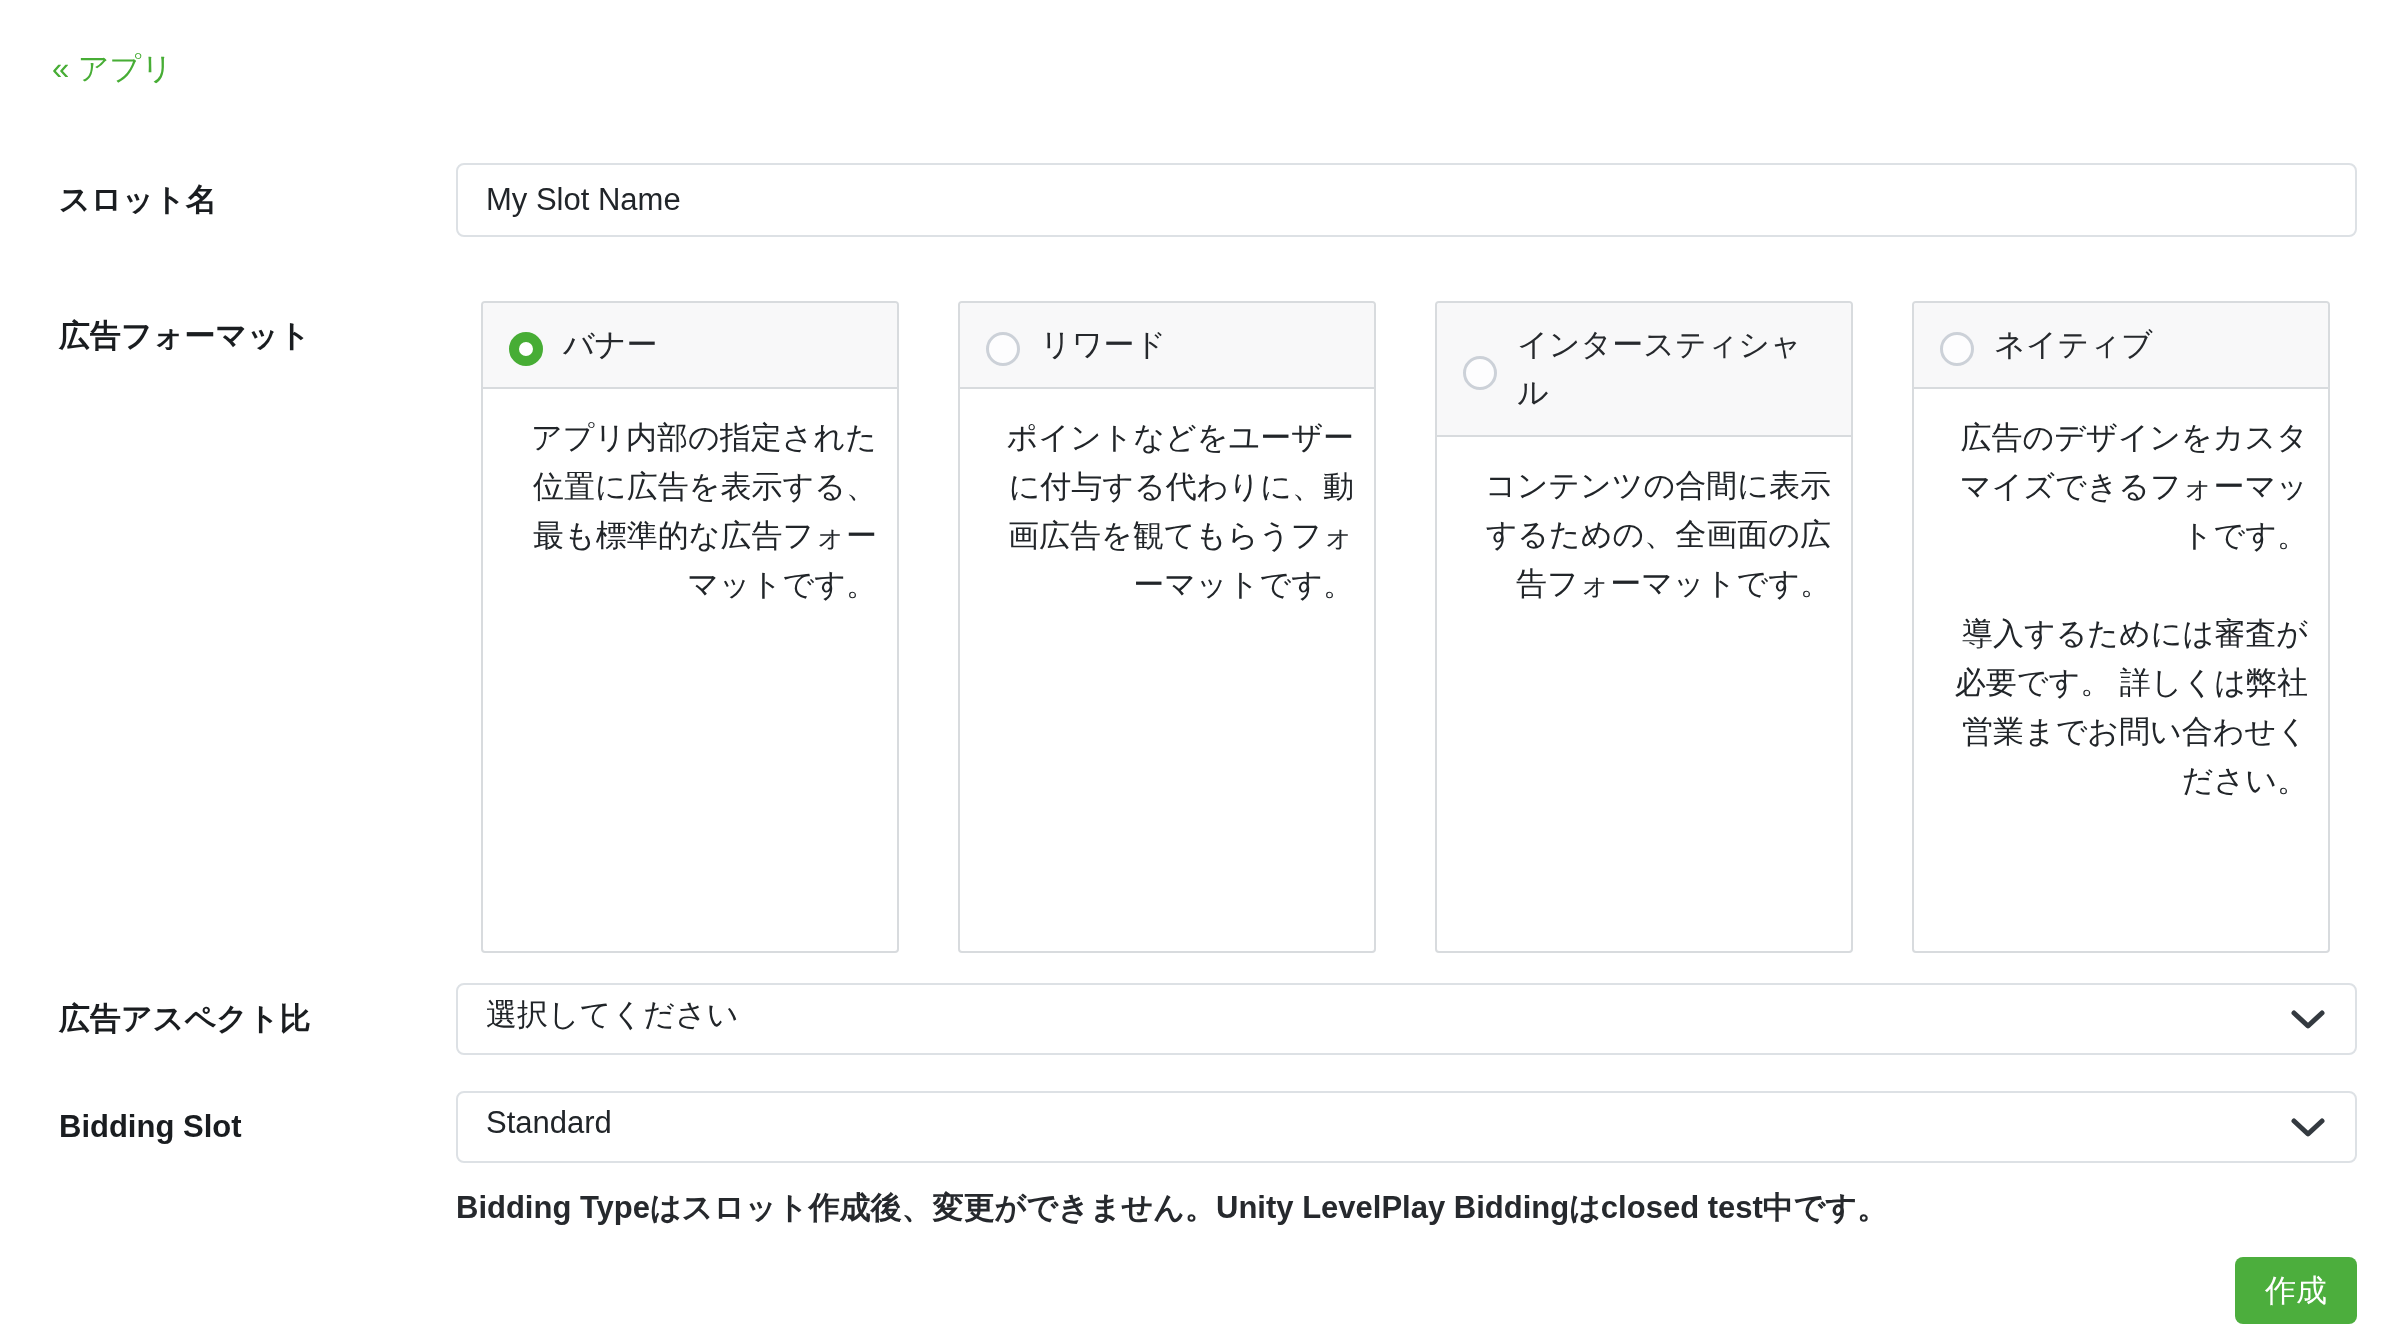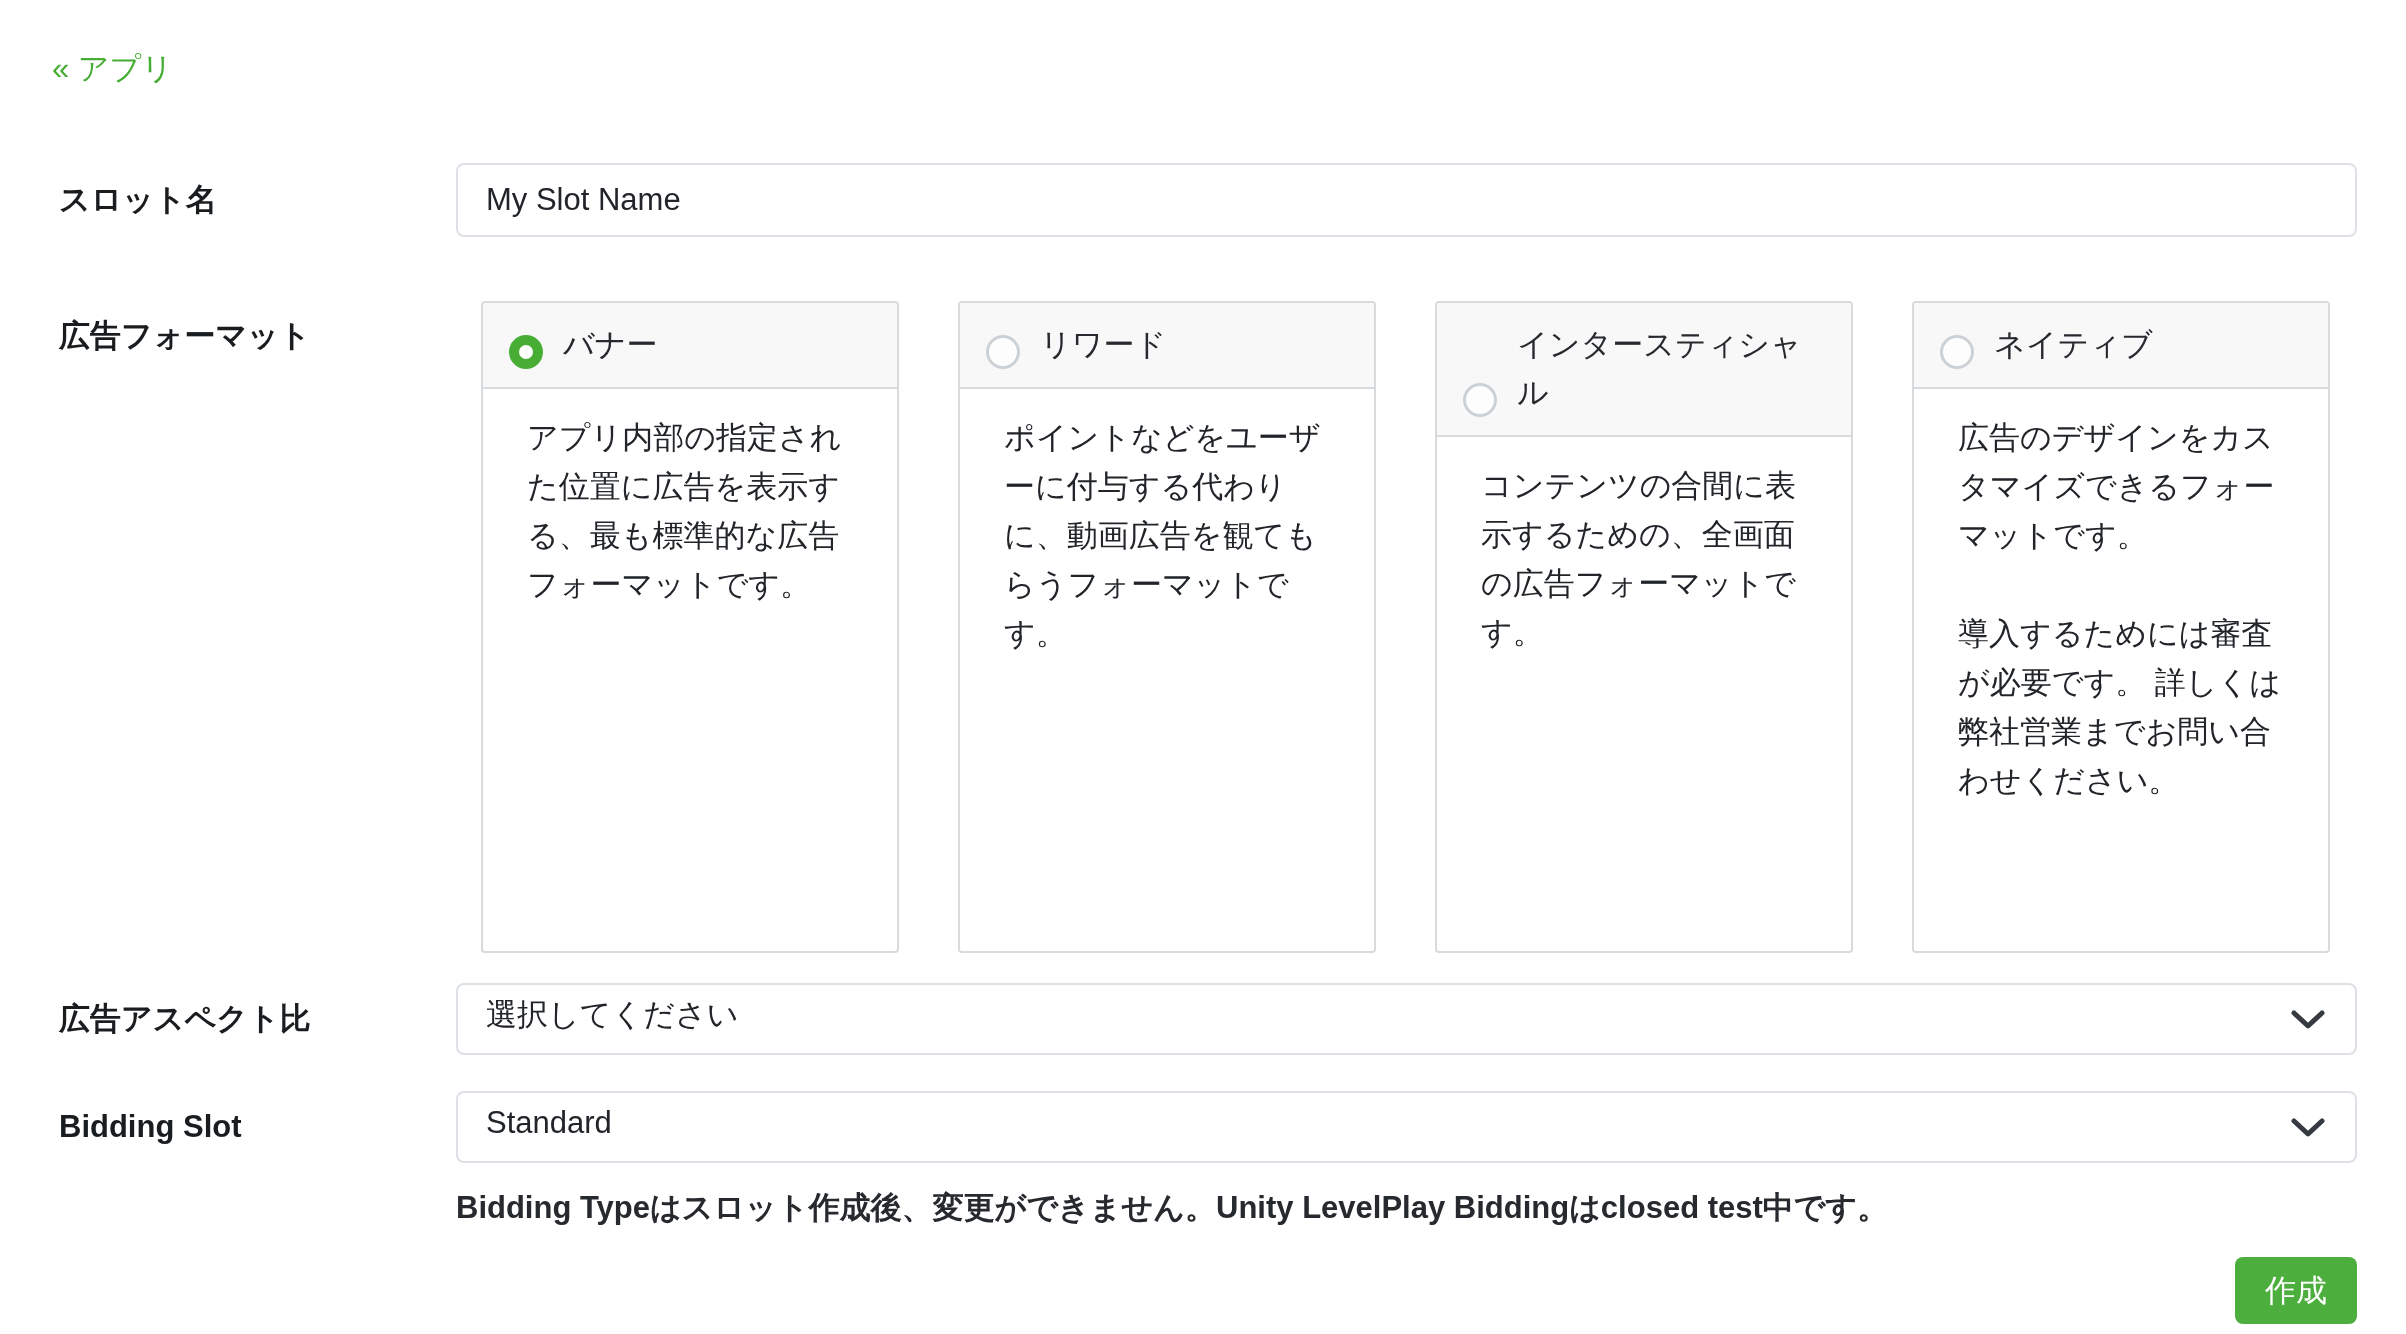--- a/index.html
+++ b/index.html
@@ -38,31 +38,31 @@
   .cards-row{margin-top:64px;}
   .cards{
     display:flex;justify-content:space-between;
     margin-left:25px;margin-right:27px;
   }
   .card{
     width:418px;height:652px;border:2px solid var(--border);
     border-radius:4px;background:#fff;cursor:pointer;
   }
   .card-header{
-    display:flex;align-items:flex-end;gap:20px;
+    display:flex;align-items:center;gap:20px;
     background:var(--header-bg);border-bottom:2px solid var(--border);
     padding:18px 26px;border-radius:3px 3px 0 0;
   }
   .card-title{font-size:31px;line-height:48px;color:#26292d;}
   .radio{
     flex:0 0 34px;width:34px;height:34px;border-radius:50%;
     border:3px solid #ccd1d8;background:#fdfdfe;margin-top:7px;
   }
   .radio.checked{border:10px solid var(--green);background:#ffffff;}
-  .card-body{padding:24px 44px;font-size:31px;line-height:49px;}
+  .card-body{padding:24px 20px;font-size:31px;line-height:49px;text-align:right;}
   .card-body p{margin:0;}
   .card-body p + p{margin-top:49px;}
   .select-row-aspect{margin-top:30px;}
   .select-row-bidding{margin-top:36px;}
   .select{
     position:relative;width:100%;height:72px;
     border:2px solid var(--field-border);border-radius:8px;background:#fff;
     display:flex;align-items:center;padding:0 80px 9px 28px;
     font-size:31px;color:var(--ink);cursor:pointer;
   }

